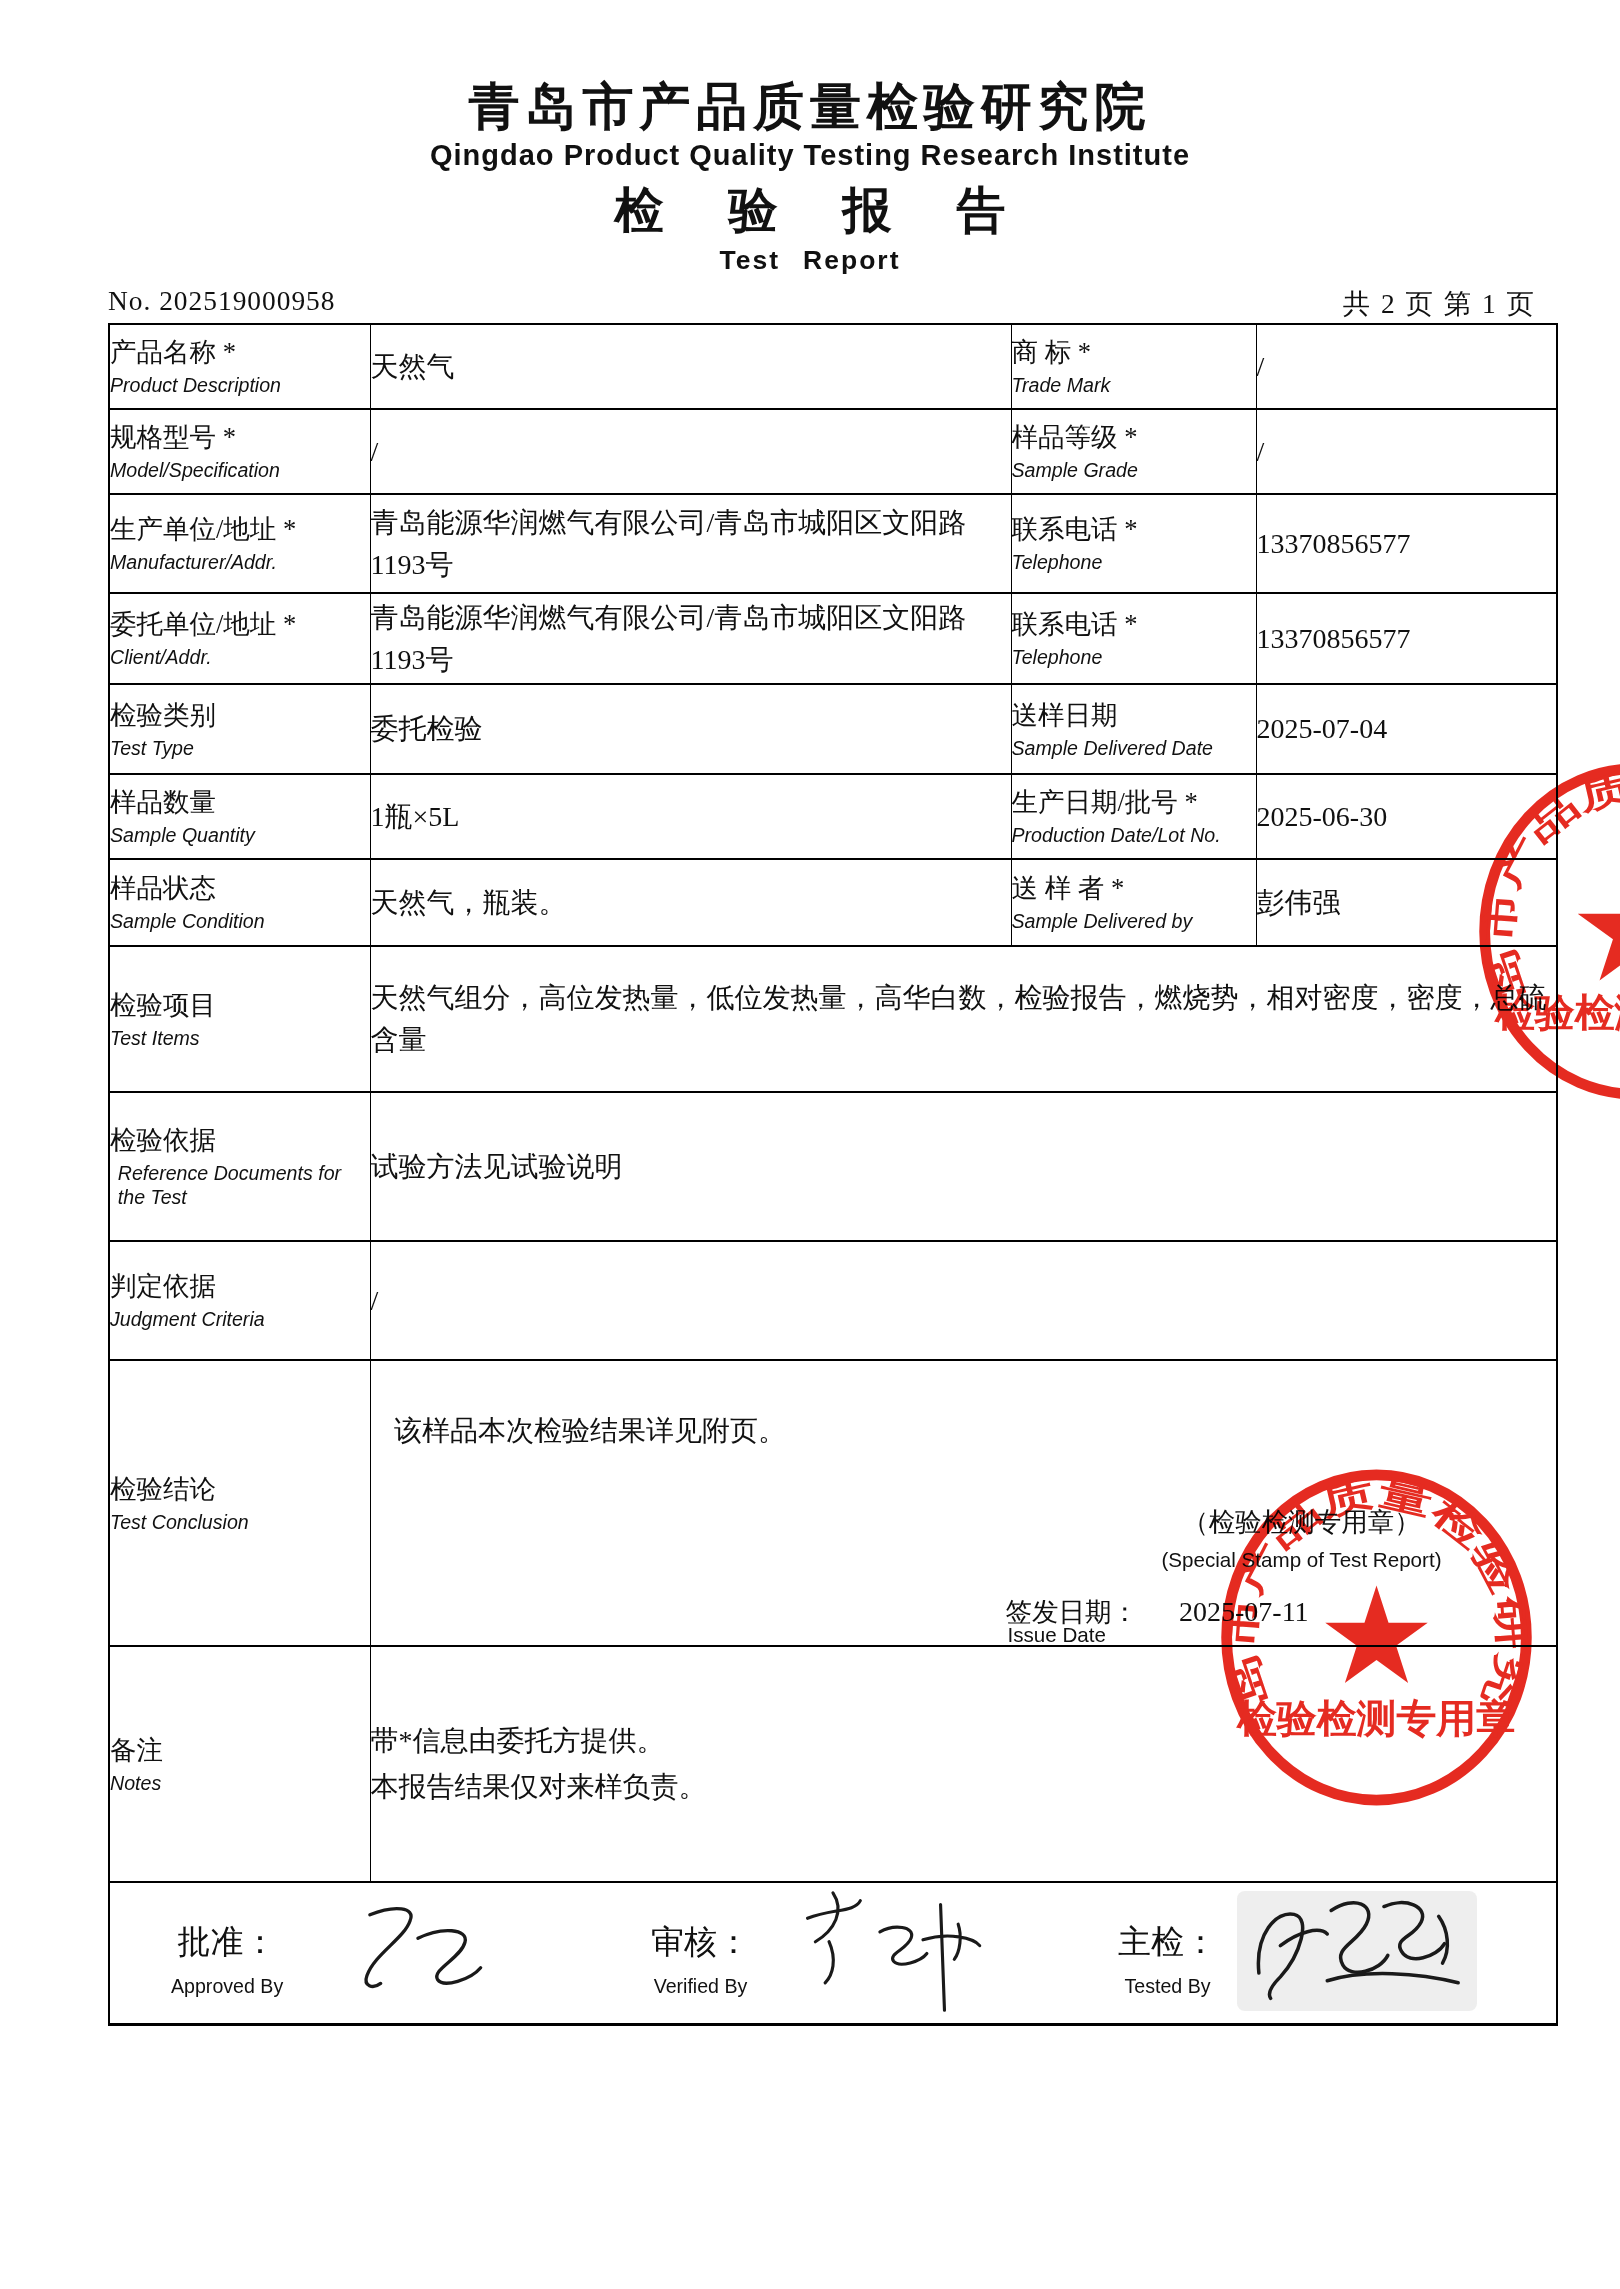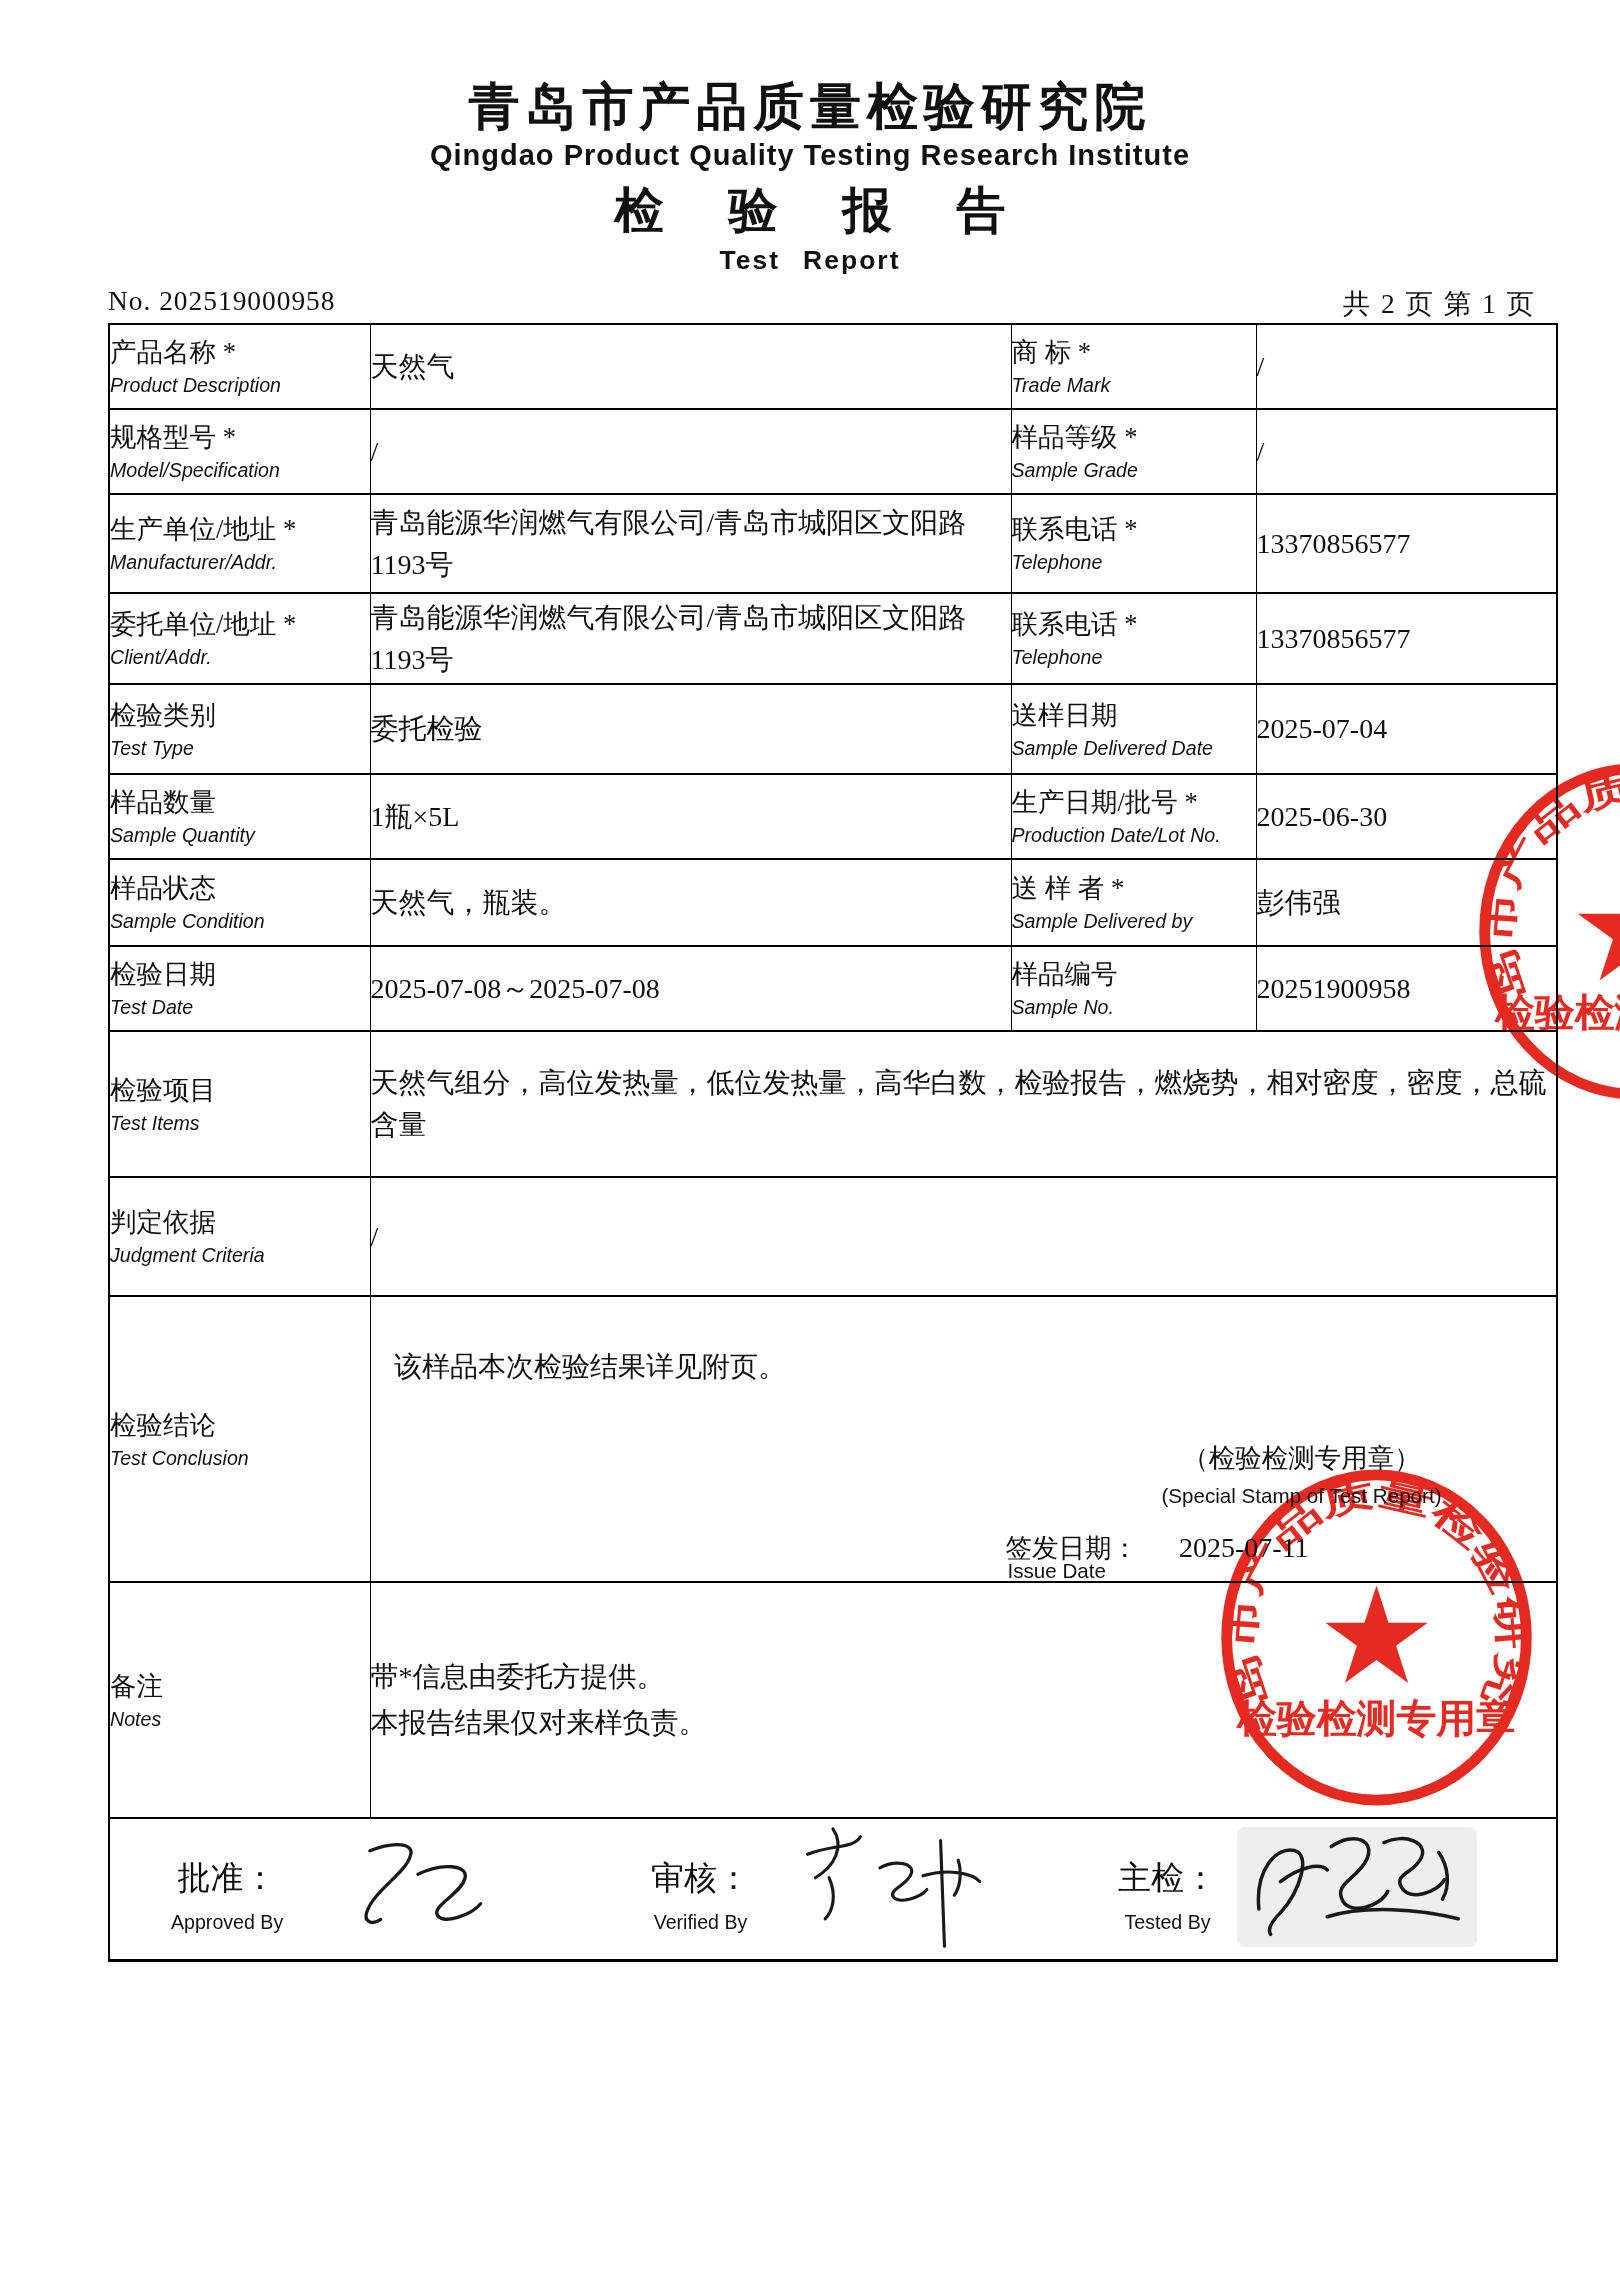--- a/index.html
+++ b/index.html
@@ -171,41 +171,36 @@
         <div class="en">Sample Condition</div>
           </td>
       <td class="val">天然气，瓶装。</td>
       <td class="lbl">
         <div class="cn">送 样 者 *</div>
         <div class="en">Sample Delivered by</div>
           </td>
       <td class="val">彭伟强</td>
     </tr>
 
-    <tr style="height:85px">
-      <td class="lbl">
-        <div class="cn">检验日期</div>
-        <div class="en">Test Date</div>
-          </td>
-      <td class="val">2025-07-08～2025-07-08</td>
-      <td class="lbl">
-        <div class="cn">样品编号</div>
-        <div class="en">Sample No.</div>
-          </td>
-      <td class="val">20251900958</td>
-    </tr>
 
     <tr style="height:146px">
       <td class="lbl">
         <div class="cn">检验项目</div>
         <div class="en">Test Items</div>
           </td>
       <td class="val" colspan="3">天然气组分，高位发热量，低位发热量，高华白数，检验报告，燃烧势，相对密度，密度，总硫含量</td>
     </tr>
 
+    <tr style="height:149px">
+      <td class="lbl">
+        <div class="cn">检验依据</div>
+        <div class="en" style="padding:0 7.8px">Reference Documents for the Test</div>
+          </td>
+      <td class="val" colspan="3">试验方法见试验说明</td>
+    </tr>
 
     <tr style="height:119px">
       <td class="lbl">
         <div class="cn">判定依据</div>
         <div class="en">Judgment Criteria</div>
           </td>
       <td class="val" colspan="3">/</td>
     </tr>
 
     <tr style="height:286px">

